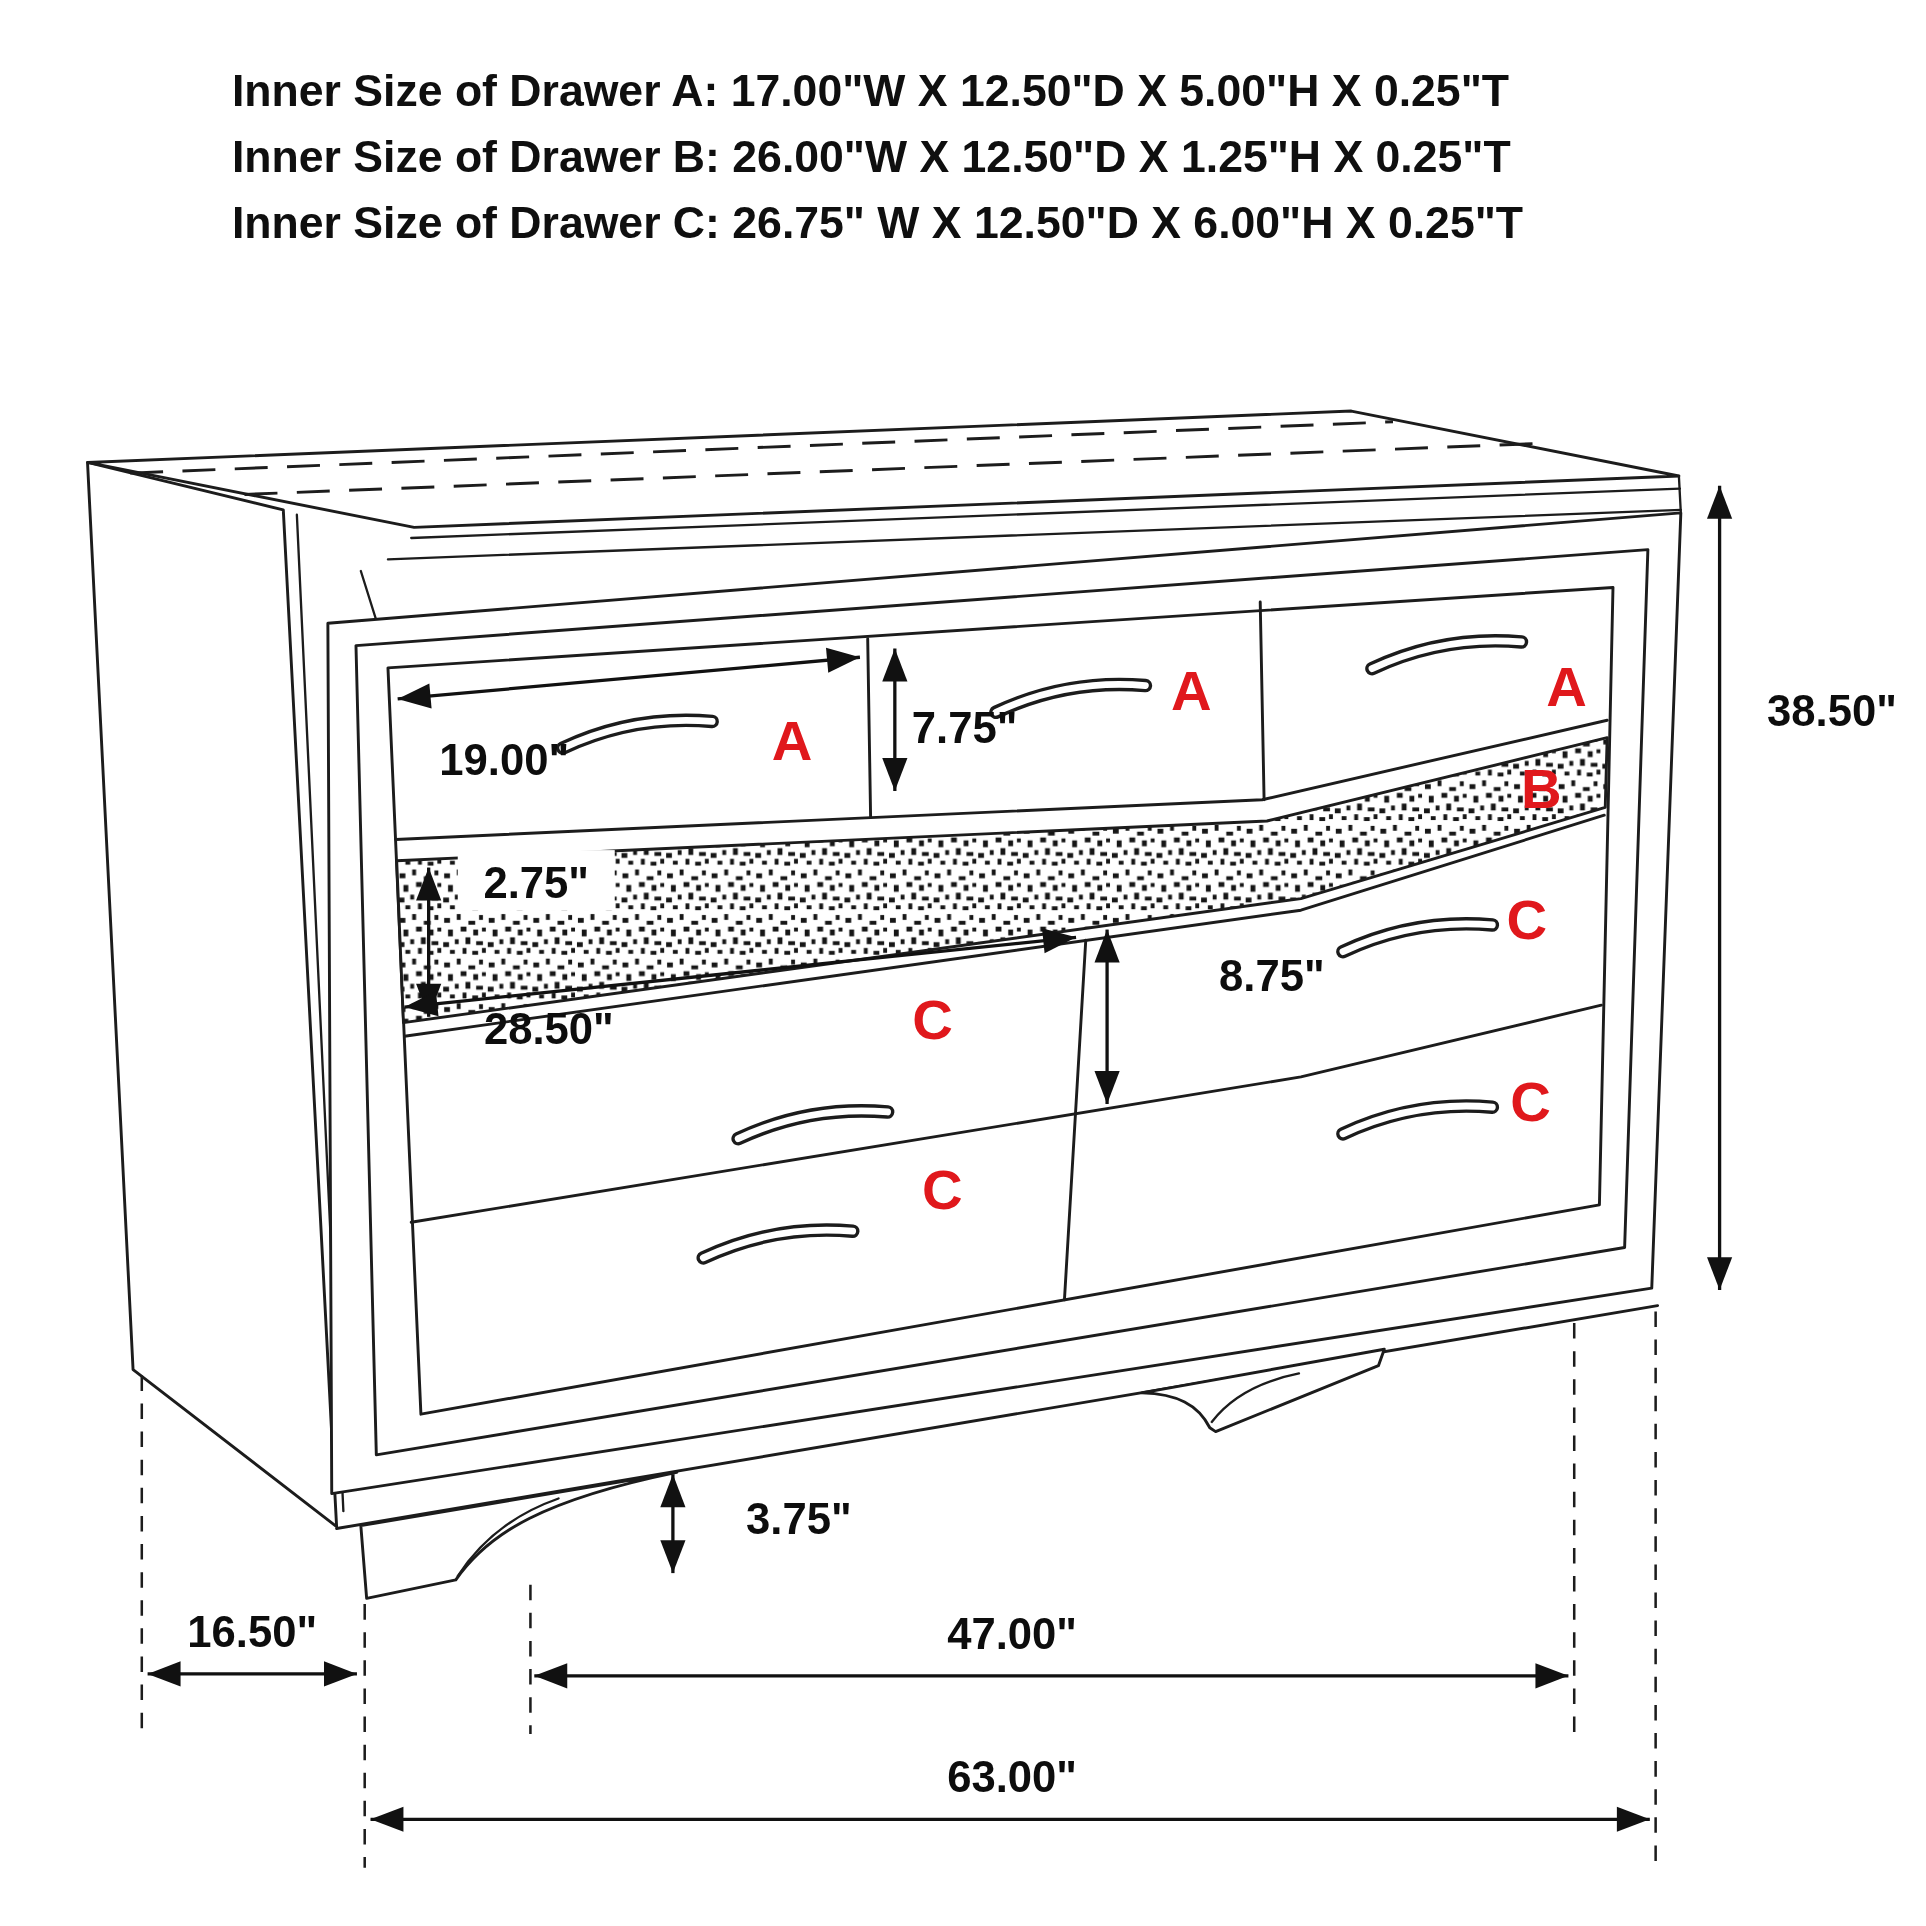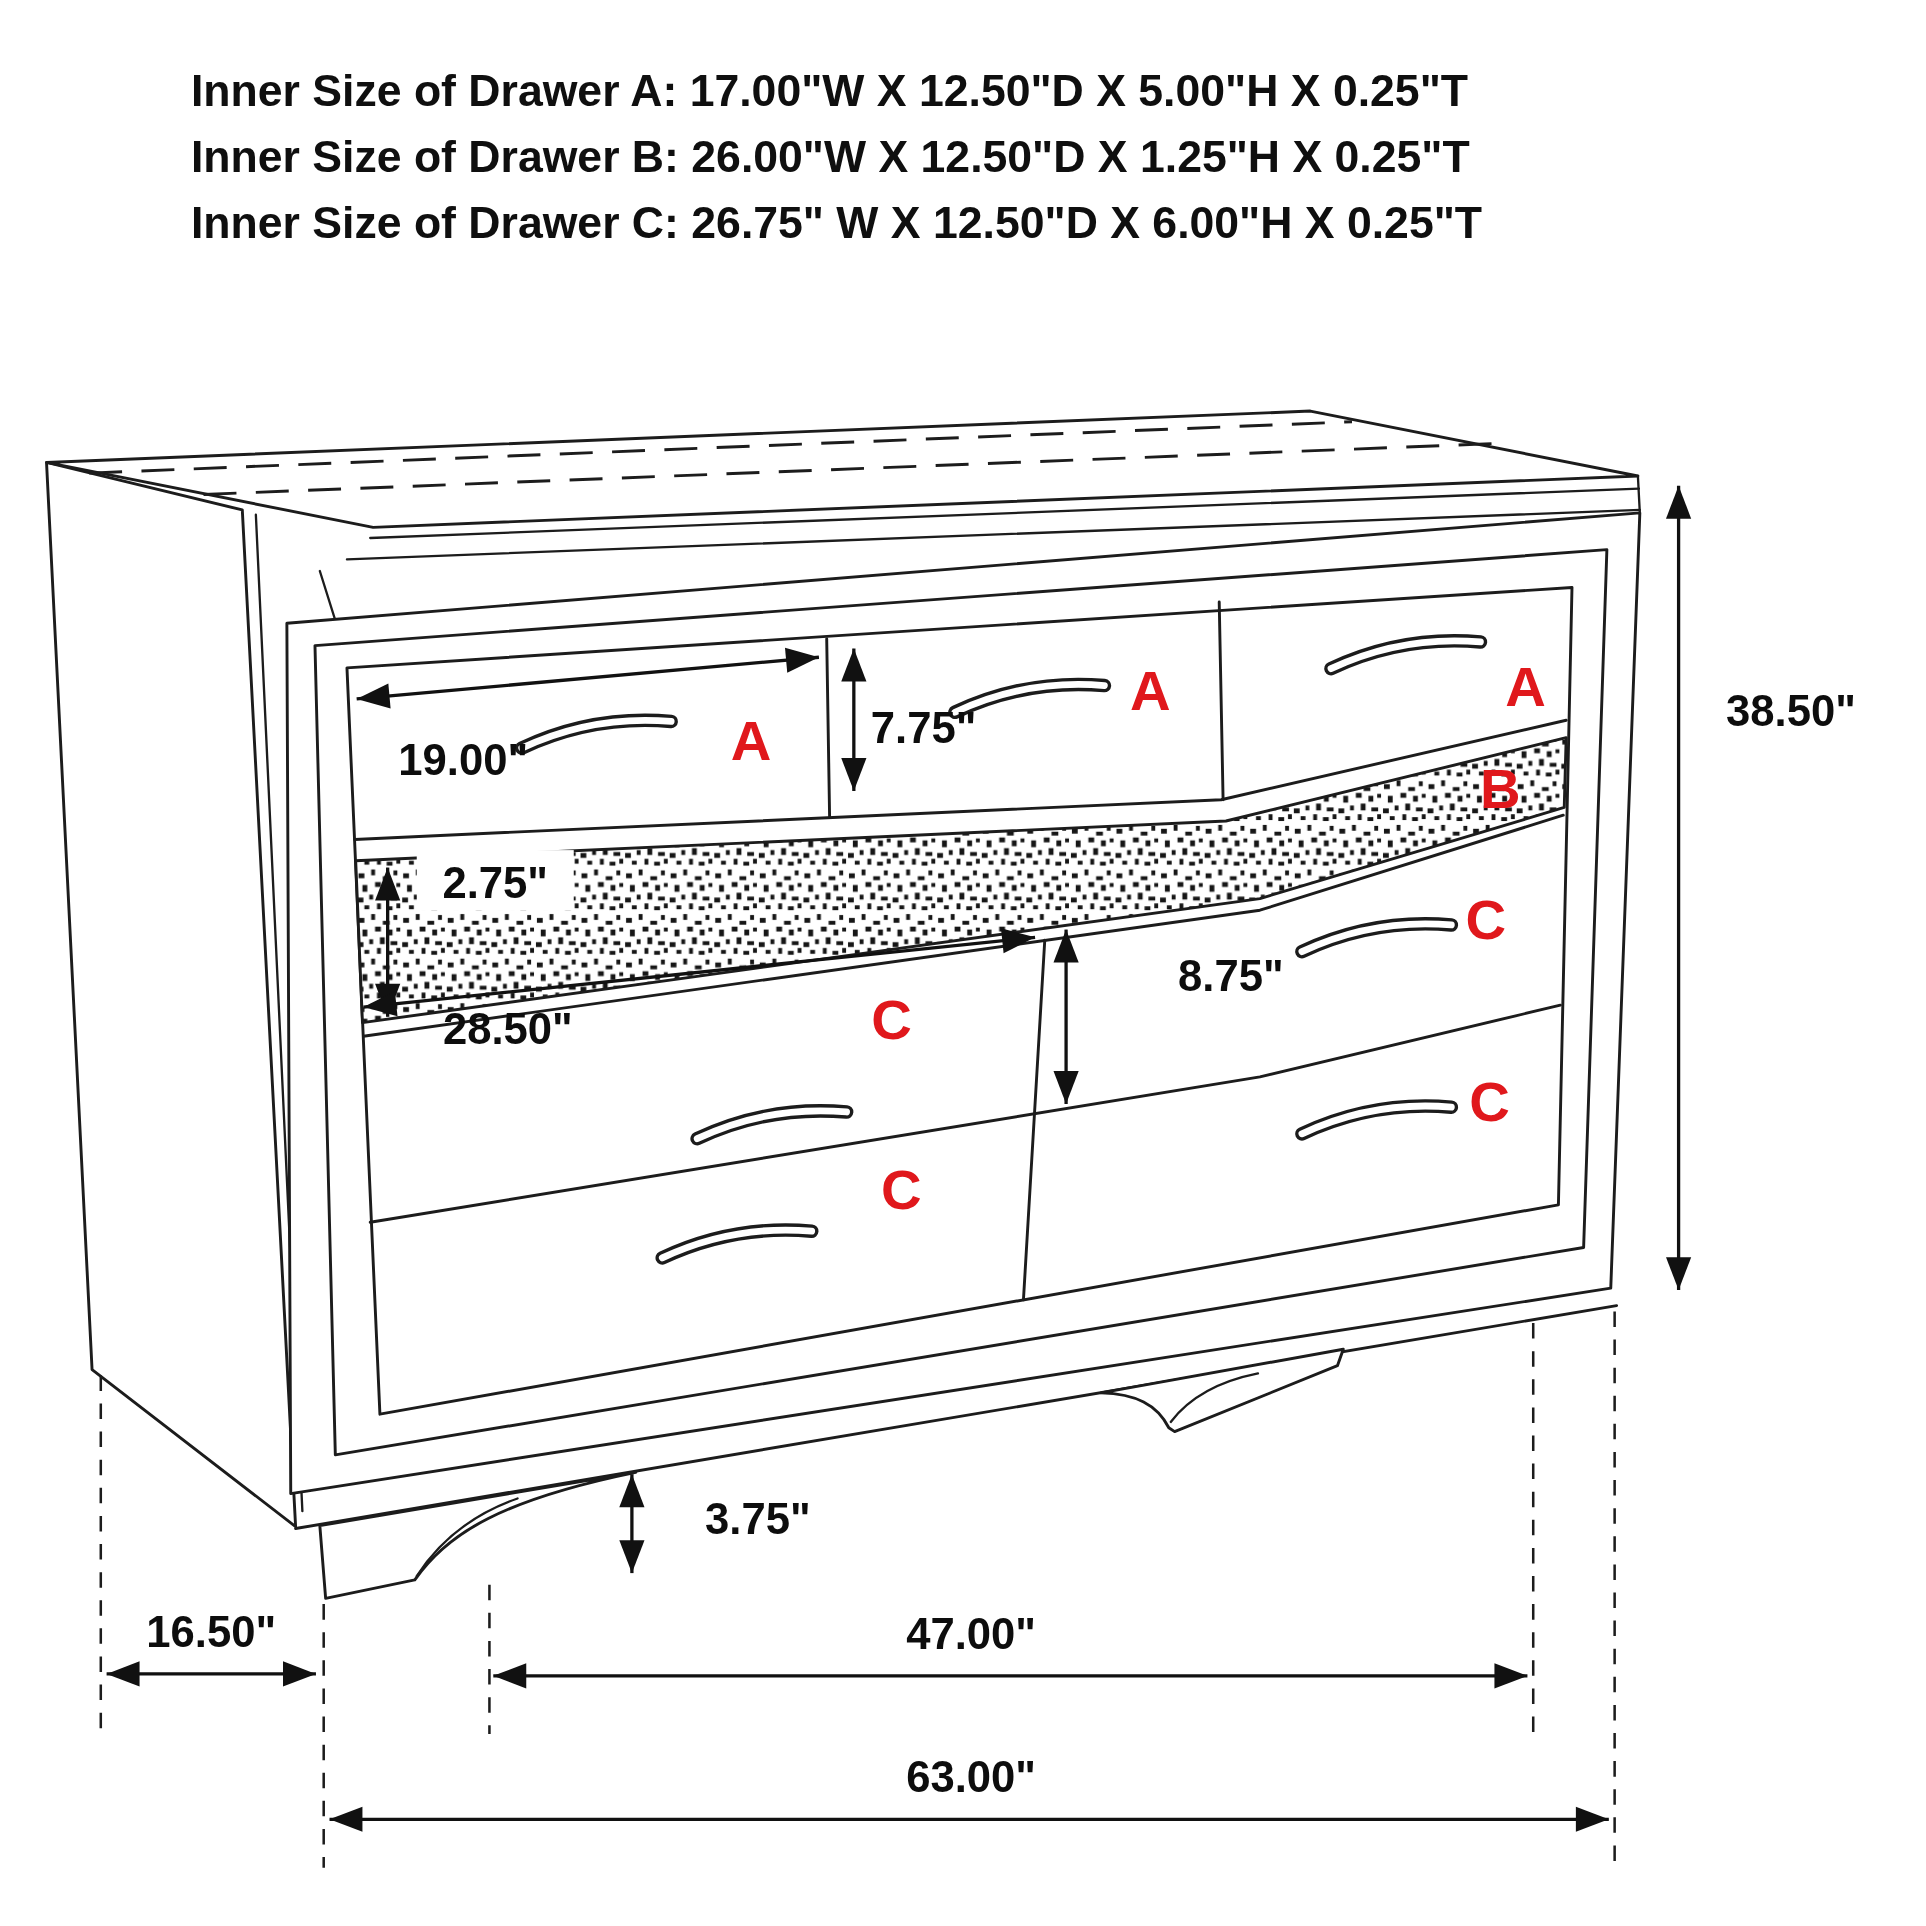--- a/index.html
+++ b/index.html
@@ -1,17 +1,17 @@
 <!DOCTYPE html>
 <html><head>
 <meta charset="utf-8">
 <style>
   html,body{margin:0;padding:0;background:#ffffff;}
   .stage{position:relative;width:1886px;height:1927px;background:#ffffff;overflow:hidden;
-         font-family:"Liberation Sans", sans-serif;}
+         font-family:"Liberation Sans", sans-serif;padding-left:41px;}
   svg{display:block;width:100%;height:100%;}
   
   .ln   {stroke:#1c1c1c;stroke-width:3;fill:none;stroke-linecap:round;stroke-linejoin:round;}
   .lnw  {stroke:#1c1c1c;stroke-width:3;fill:#ffffff;stroke-linejoin:round;}
   .thin {stroke:#1c1c1c;stroke-width:2.4;fill:none;stroke-linecap:round;}
   .grain{stroke:#1c1c1c;stroke-width:3;fill:none;stroke-dasharray:34 20;}
   .dash {stroke:#1c1c1c;stroke-width:2.6;fill:none;stroke-dasharray:16 13;}
   .dim  {stroke:#111111;stroke-width:3.4;fill:none;}
   .hbar {stroke:#1c1c1c;stroke-width:14;fill:none;stroke-linecap:round;}
   .hbarin{stroke:#ffffff;stroke-width:7;fill:none;stroke-linecap:round;}

